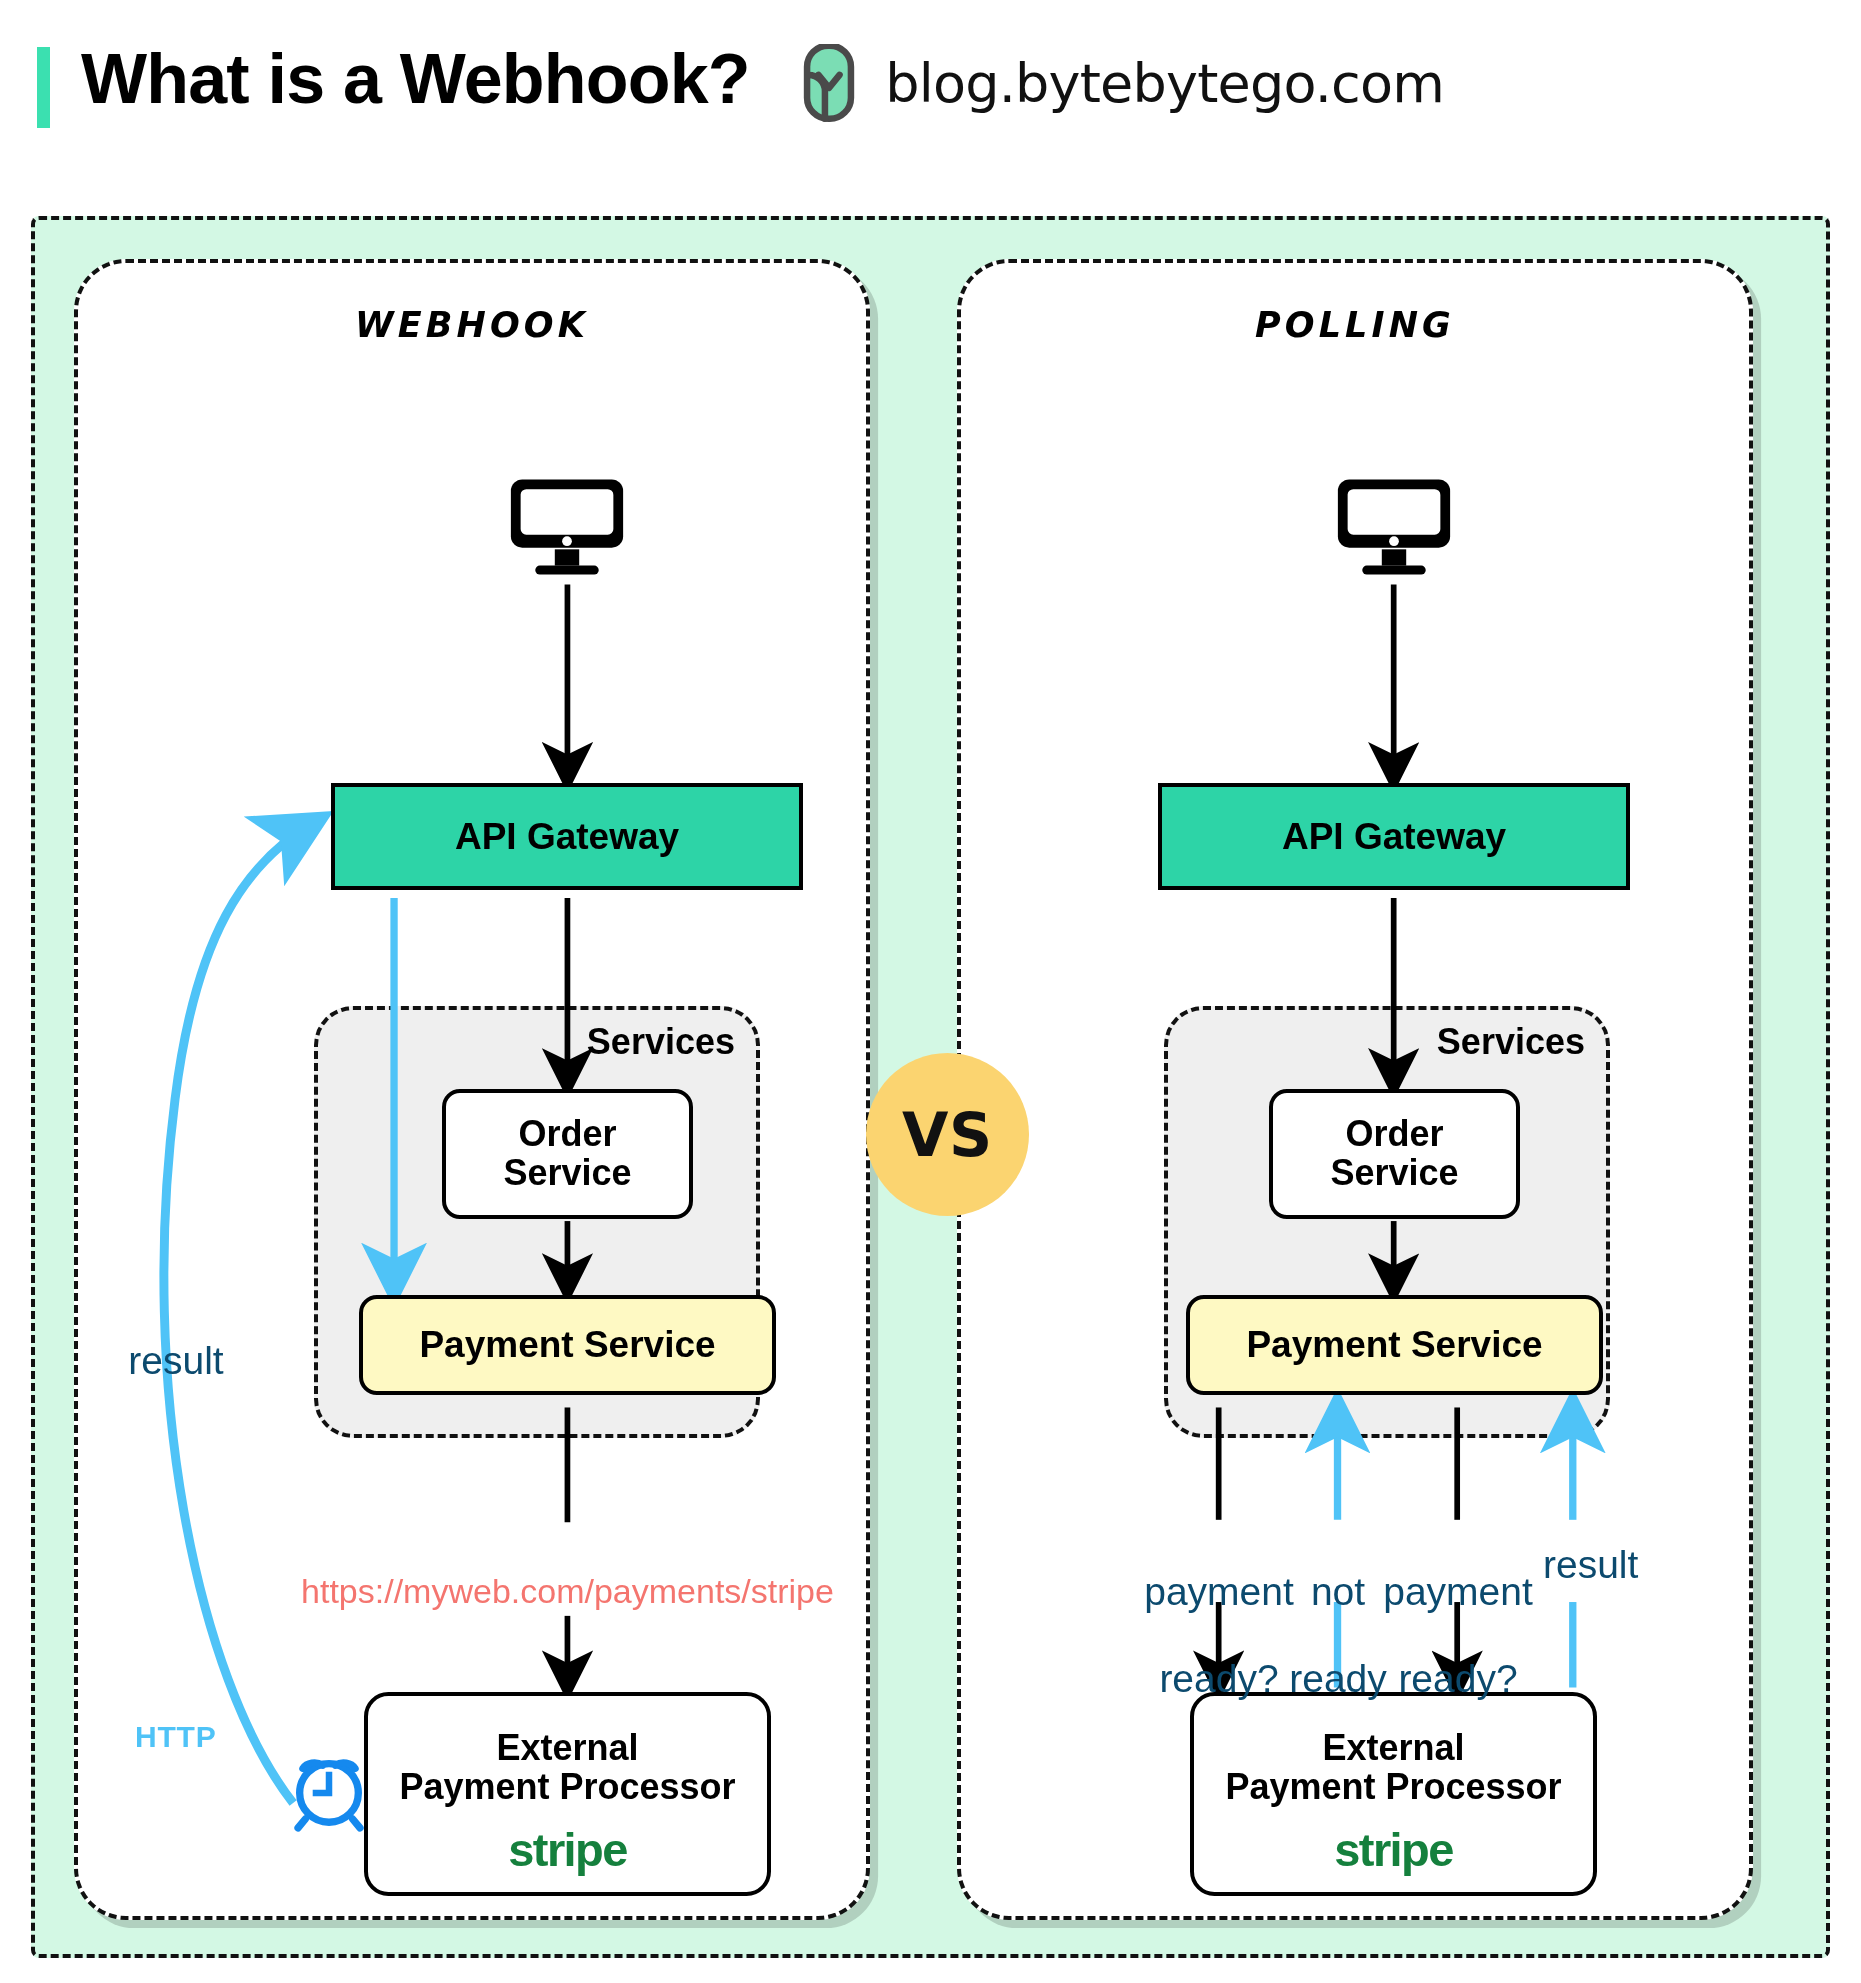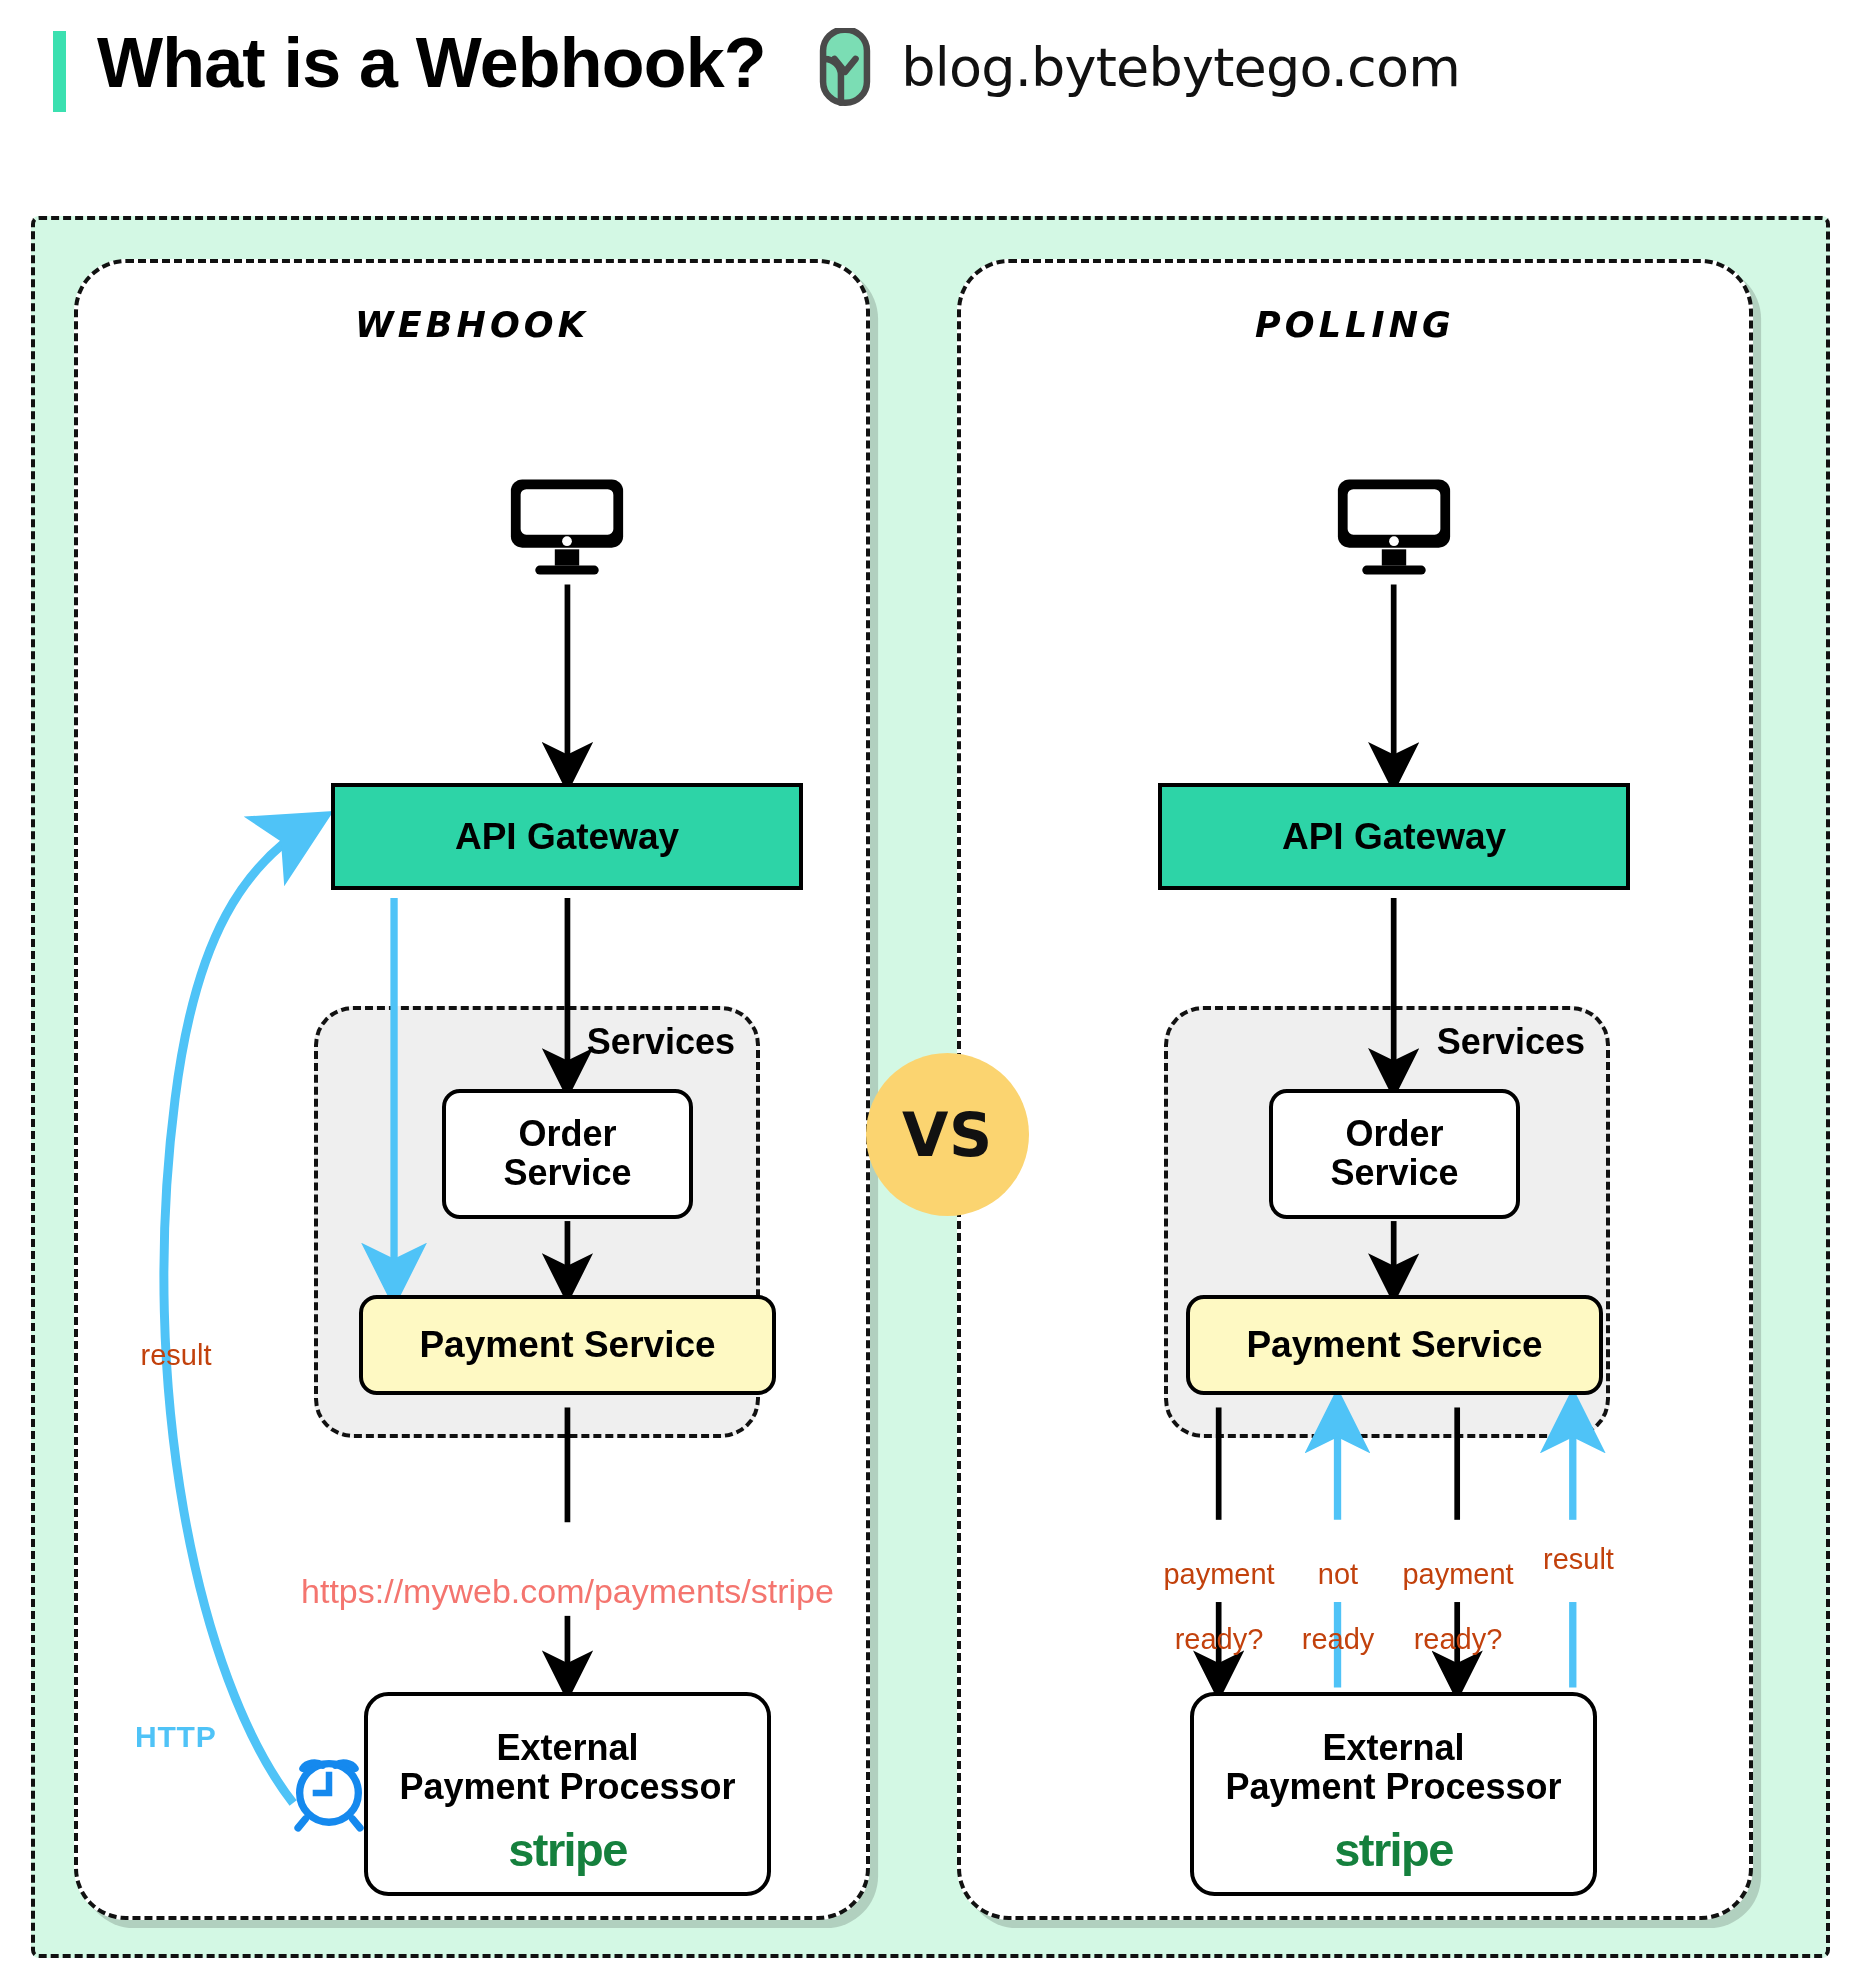--- a/index.html
+++ b/index.html
@@ -15,22 +15,22 @@
   #page {
     position: relative;
     width: 1861px;
     height: 1983px;
     background: #ffffff;
   }
 
   
   .header {
     position: absolute;
-    left: 0; top: 0;
-    width: 1483px; height: 130px; margin-left: 16px;
+    left: 0; top: 16px;
+    width: 1483px; height: 130px;
   }
   .title-bar {
     position: absolute;
     left: 37px; top: 31px;
     width: 13px; height: 81px;
     background: #3BE0B0;
   }
   .page-title {
     position: absolute;
     left: 81px; top: 23px;
@@ -185,22 +185,22 @@
     font-size: 60px;
     font-weight: bold;
     color: #111;
     letter-spacing: 0.8px;
     z-index: 30;
   }
 
   
   .lbl {
     position: absolute;
-    font-size: 29px;
-    color: #c2410c;
+    font-size: 39px;
+    color: #0c4a6e;
     line-height: 1.12;
     text-align: center;
     white-space: pre-line;
   }
   .lbl-callback {
     color: #F4756F;
     font-size: 34px;
     text-align: center;
     width: 619px;
   }

